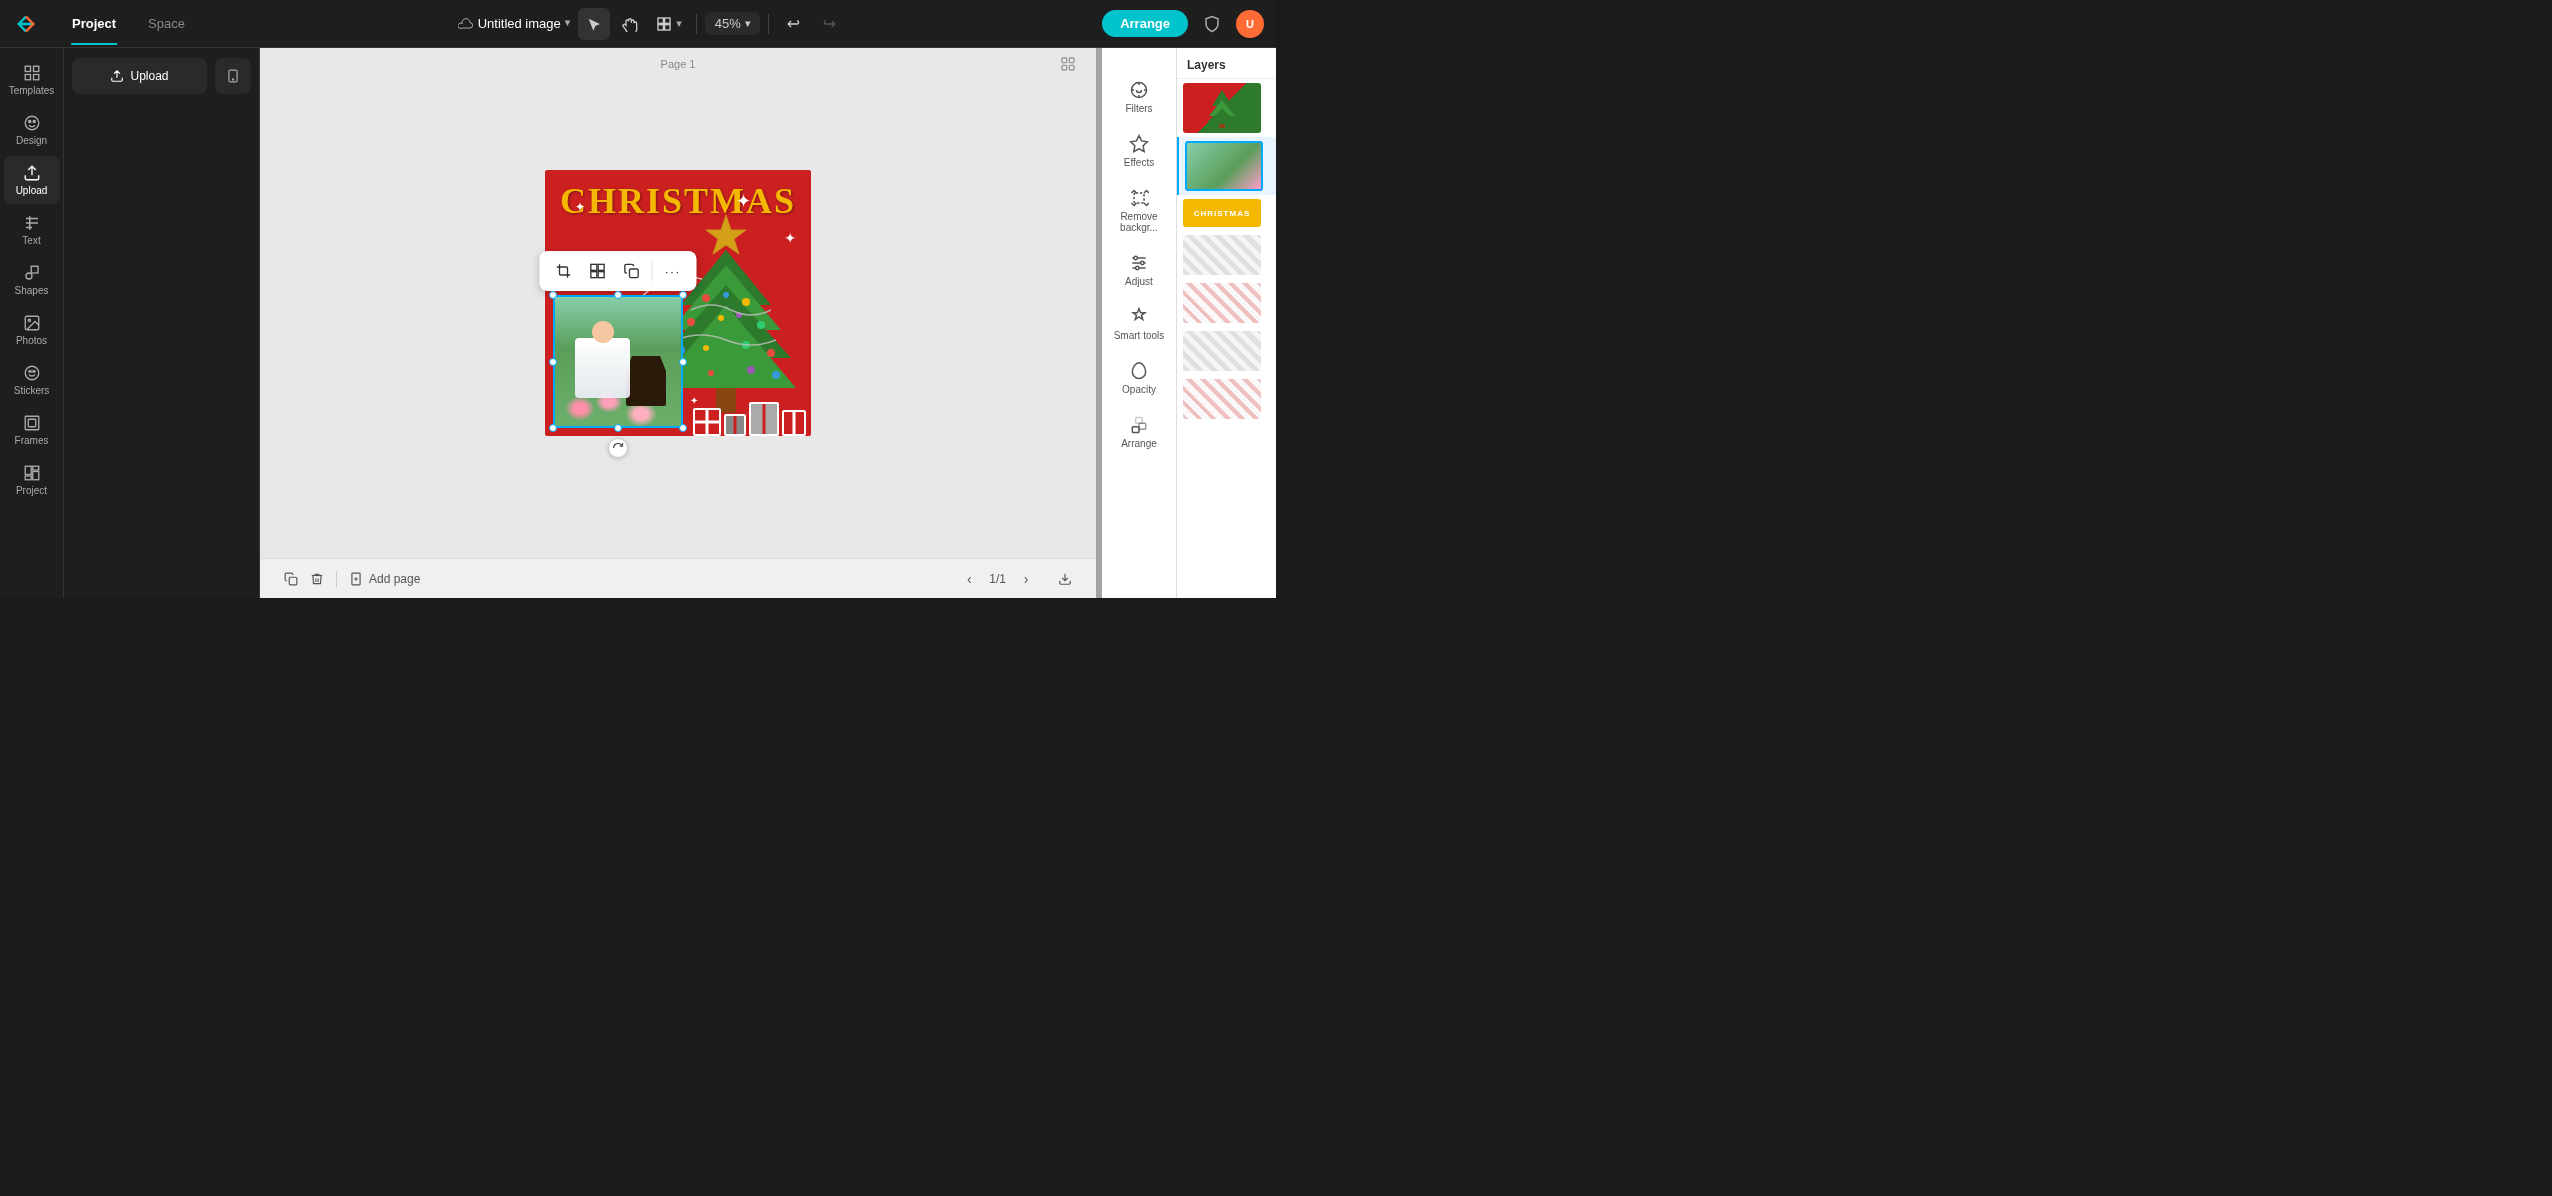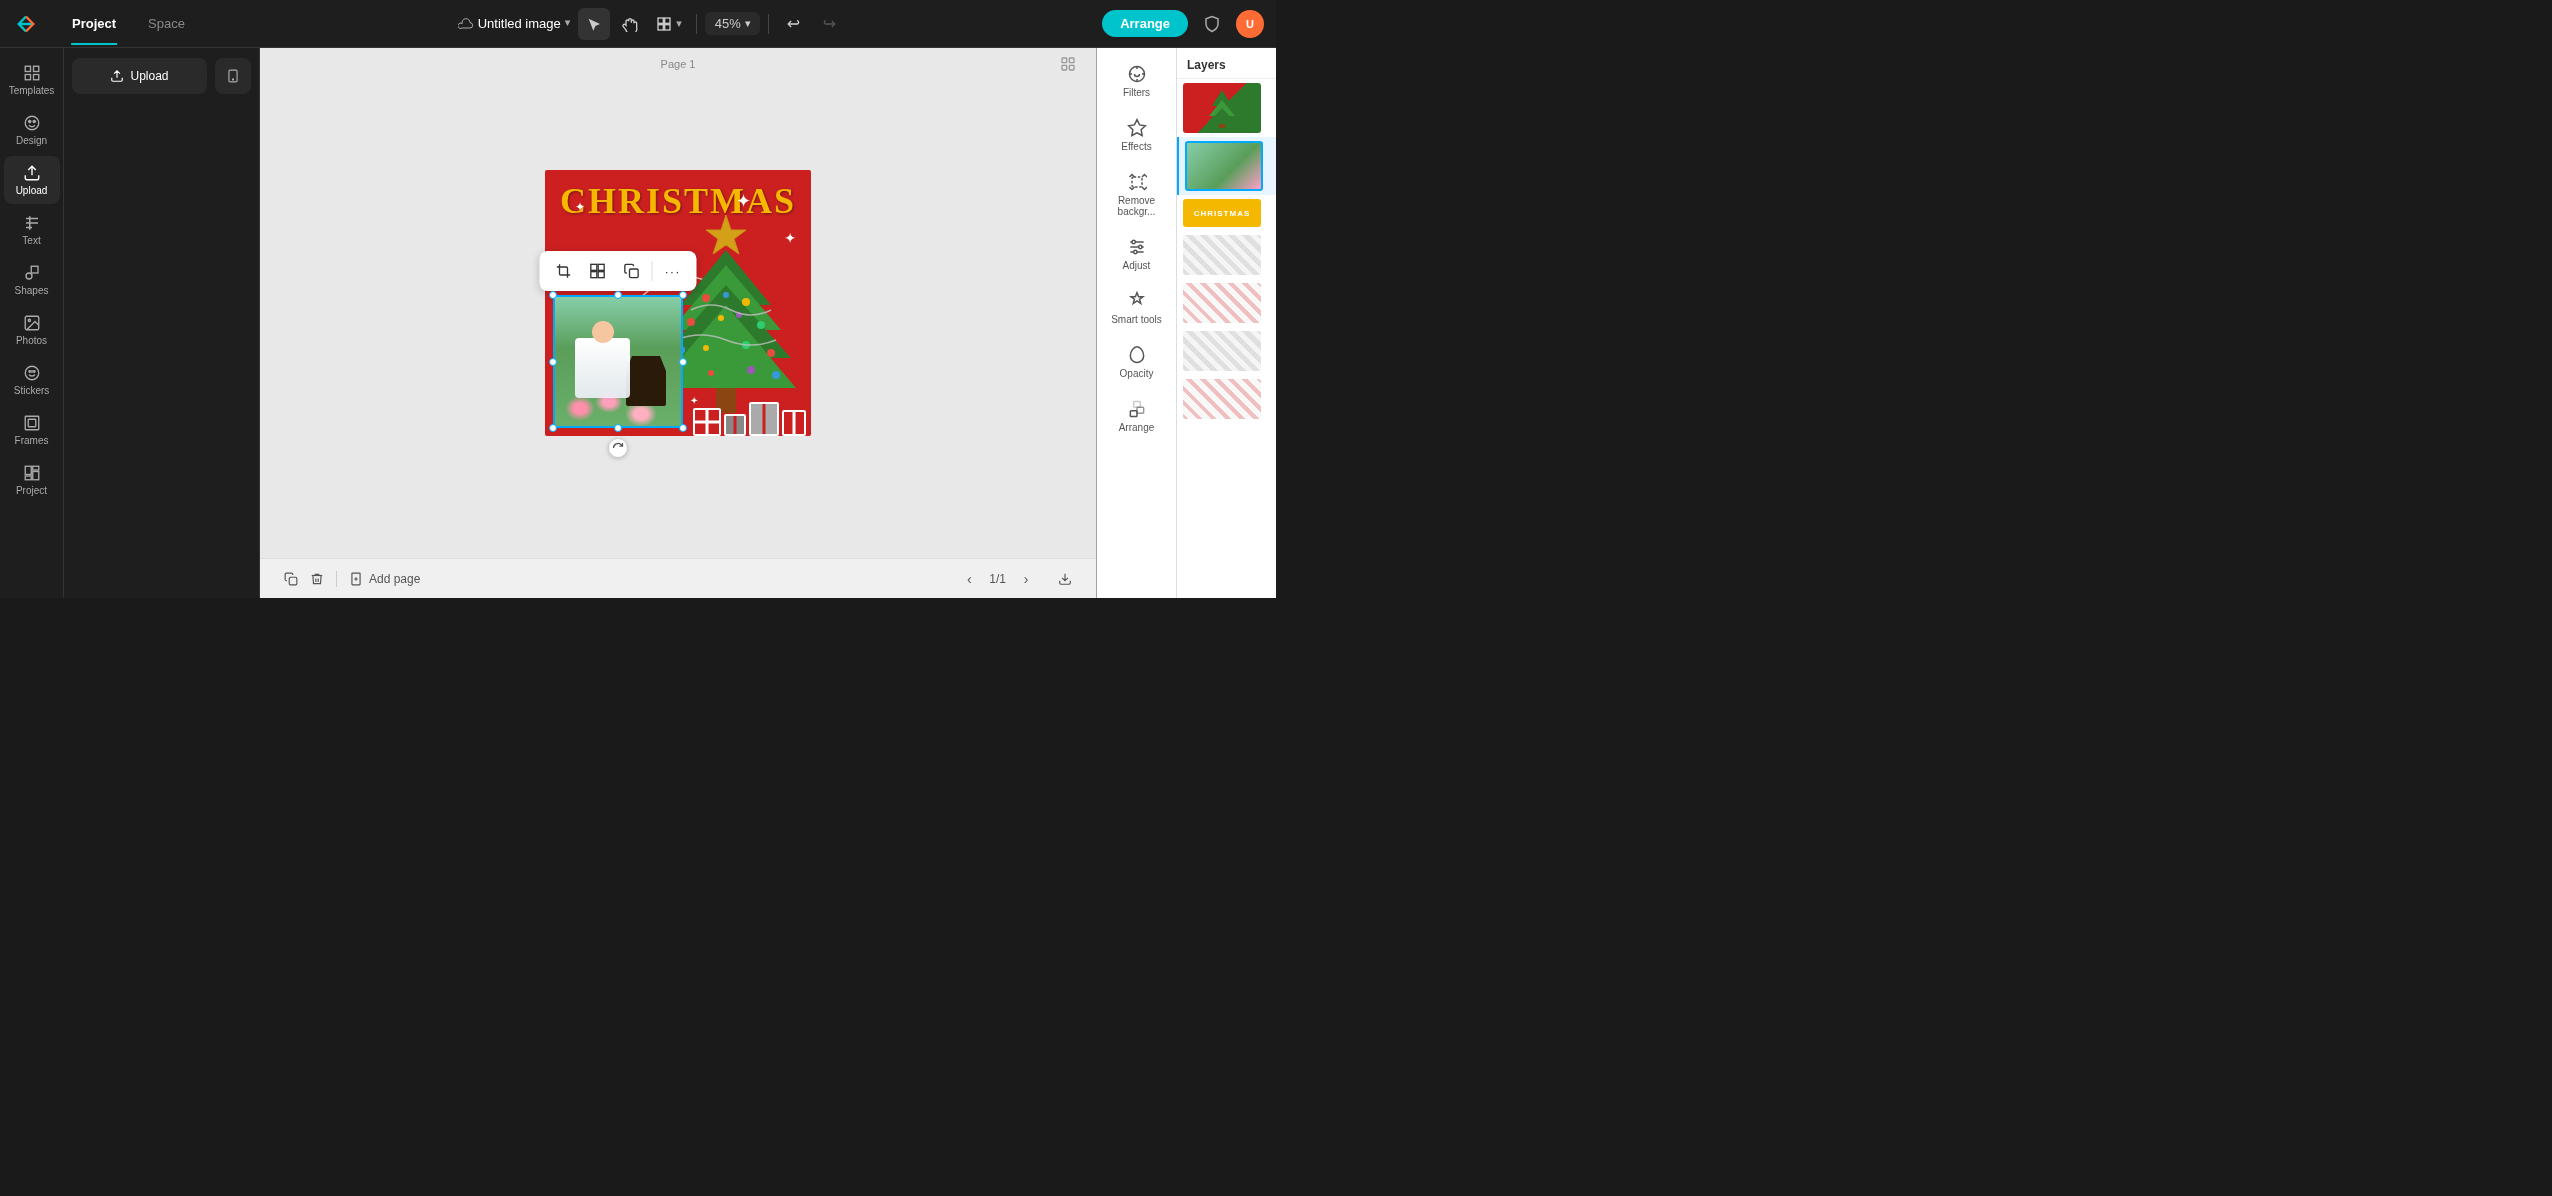--- a/index.html
+++ b/index.html
@@ -73,21 +73,21 @@
 
     
     .bottom-bar { height: 40px; background: #f0f0f0; display: flex; align-items: center; padding: 0 24px; gap: 12px; border-top: 1px solid #ddd; flex-shrink: 0; }
     .bottom-btn { display: flex; align-items: center; gap: 6px; font-size: 12px; color: #555; cursor: pointer; background: none; border: none; }
     .bottom-divider { width: 1px; height: 16px; background: #ccc; }
     .page-nav { margin-left: auto; display: flex; align-items: center; gap: 8px; }
     .page-nav-btn { width: 24px; height: 24px; display: flex; align-items: center; justify-content: center; cursor: pointer; color: #555; background: none; border: none; font-size: 14px; }
     .page-counter { font-size: 12px; color: #555; }
 
     
-    .right-panel { width: 80px; background: #fff; border-left: 1px solid #a3a3a3; display: flex; flex-direction: column; align-items: center; padding: 8px 0; gap: 4px; flex-shrink: 0; }
+    .right-panel { width: 80px; background: #fff; border-left: 6px solid #a3a3a3; display: flex; flex-direction: column; align-items: center; padding: 24px 0; gap: 4px; flex-shrink: 0; }
     .right-tool { display: flex; flex-direction: column; align-items: center; gap: 3px; padding: 8px 4px; border-radius: 8px; cursor: pointer; width: 70px; }
     .right-tool svg { width: 20px; height: 20px; color: #555; }
     .right-tool-label { font-size: 10px; color: #555; text-align: center; }
 
     
     .layers-panel { width: 100px; background: #fff; border-left: 1px solid #ddd; display: flex; flex-direction: column; flex-shrink: 0; }
     .layers-header { padding: 10px 10px 6px; font-size: 12px; font-weight: 600; color: #333; border-bottom: 1px solid #eee; }
     .layer-item { padding: 4px 6px; cursor: pointer; display: flex; align-items: center; }
     .layer-item.active { background: #e8f4ff; border-left: 2px solid #00aaff; }
     .layer-thumb-text { width: 78px; height: 30px; border-radius: 3px; background: #f5b800; display: flex; align-items: center; justify-content: center; font-size: 9px; font-weight: bold; color: #fff; }

